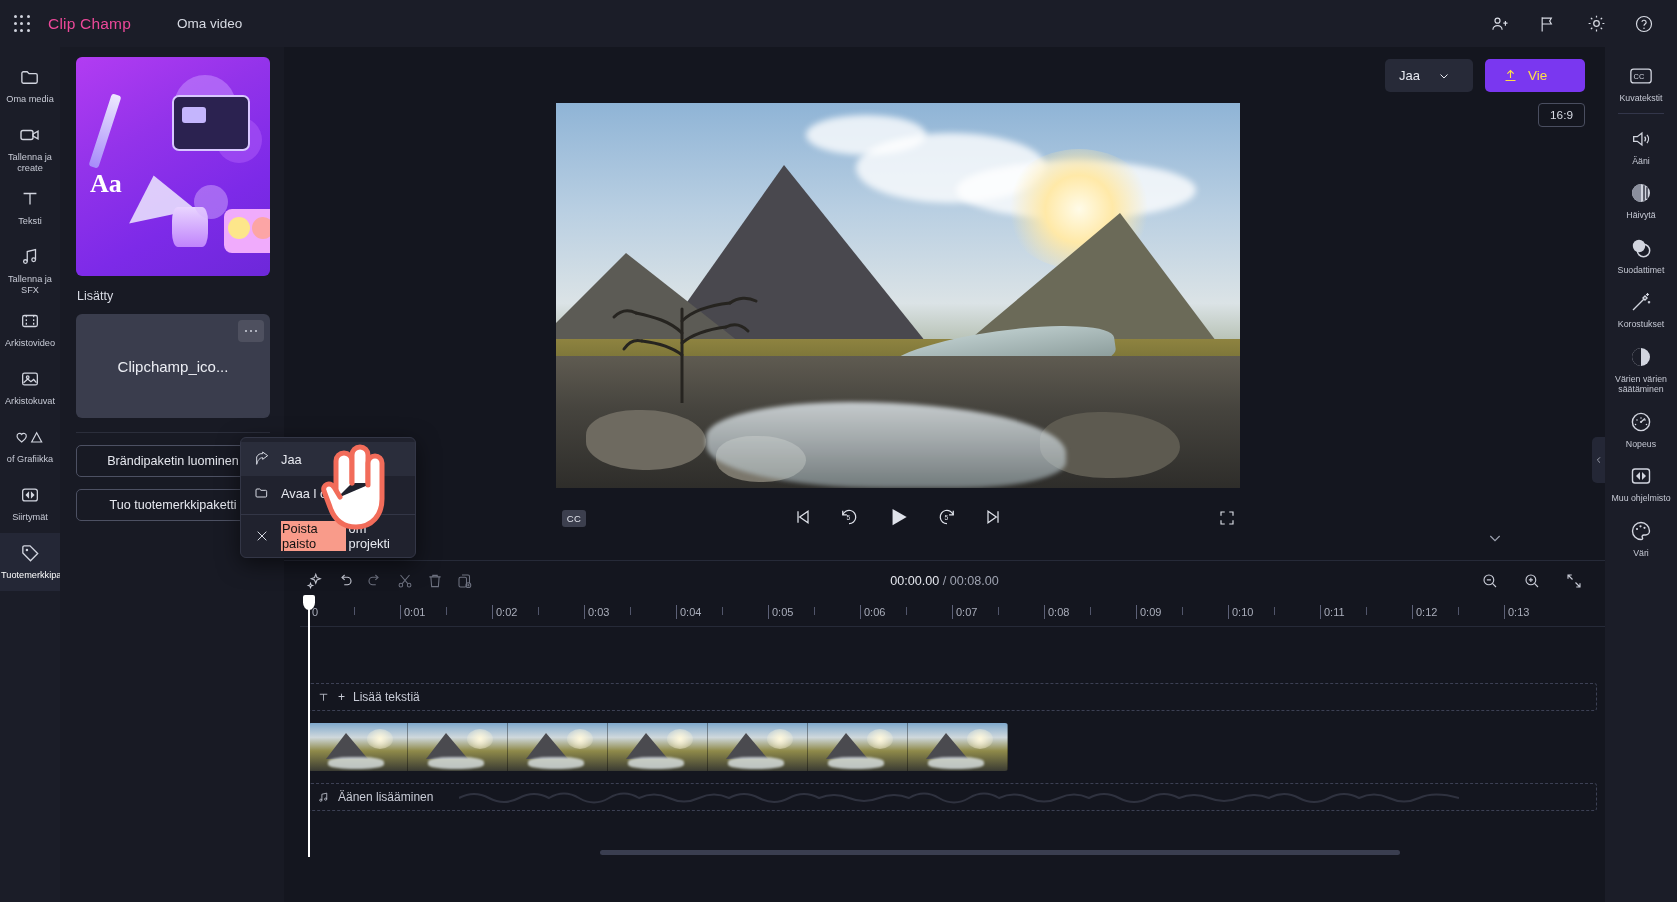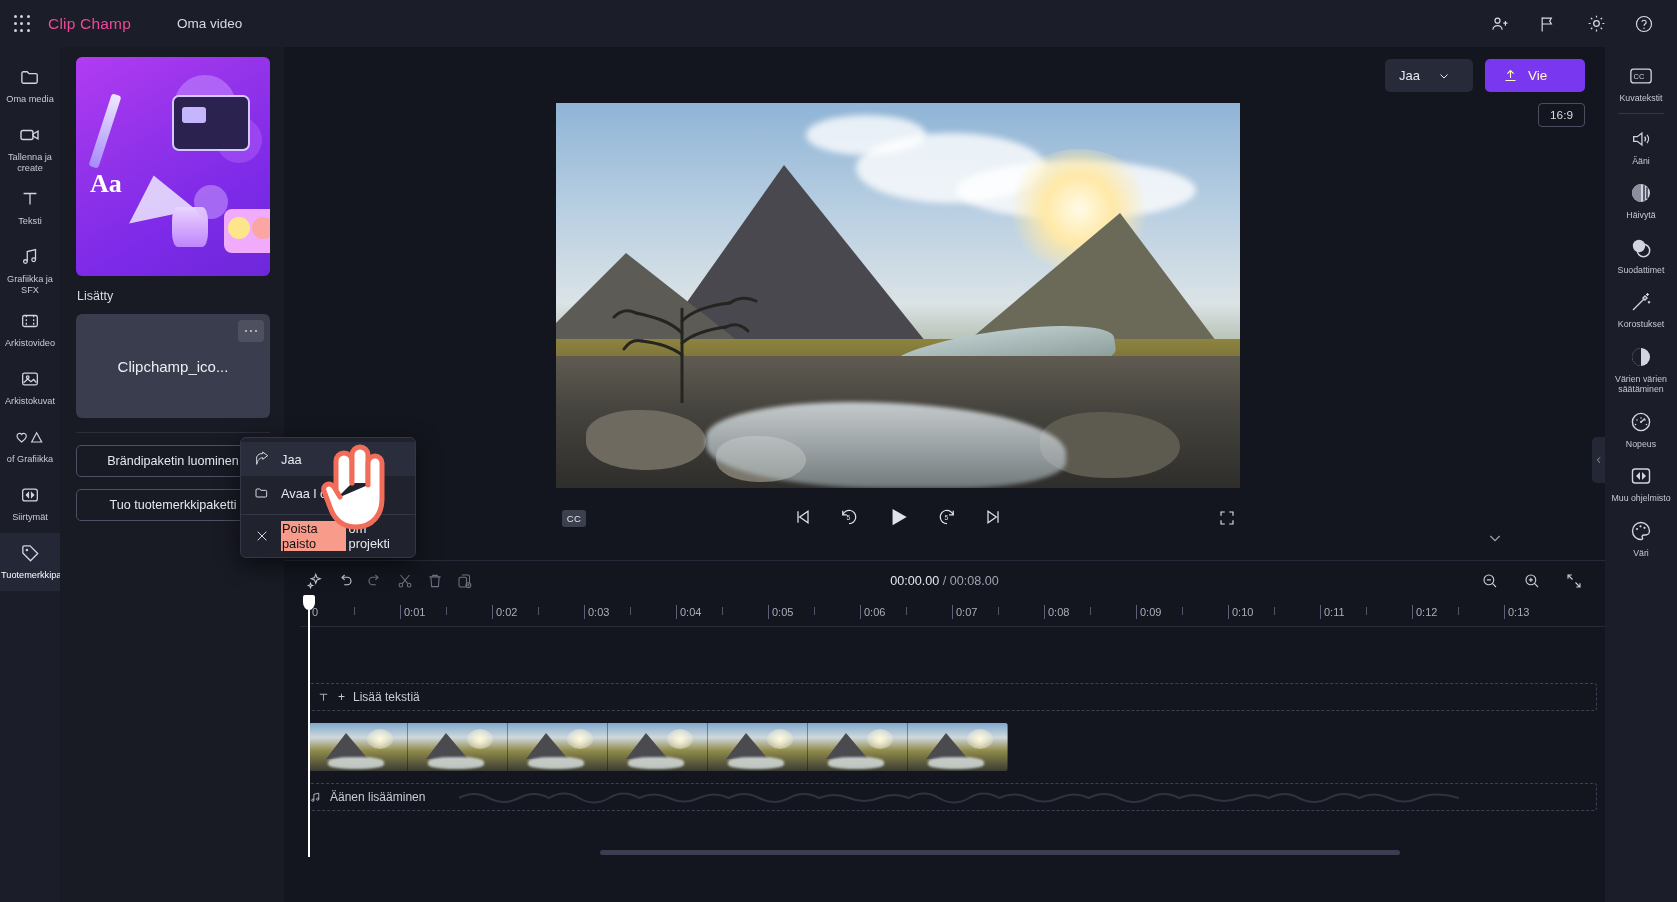--- a/index.html
+++ b/index.html
@@ -153,21 +153,21 @@
     background: #14161f;
   }
   .topactions { position: absolute; right: 20px; top: 12px; display: flex; align-items: center; gap: 12px; }
   .share-btn {
     height: 33px; min-width: 88px; padding: 0 10px 0 14px; border-radius: 5px;
     background: #272a38; color: #e8eaf1; font-size: 13px;
     display: flex; align-items: center; gap: 18px; cursor: pointer;
   }
   .export-btn {
     height: 33px; min-width: 100px; padding: 0 18px; border-radius: 5px;
-    background: #7a37f0; color: #fef9c3; font-size: 13.5px;
+    background: #7a37f0; color: #fde047; font-size: 13.5px;
     display: flex; align-items: center; gap: 10px; cursor: pointer;
   }
   .ratio-chip {
     position: absolute; right: 20px; top: 56px;
     padding: 4px 11px; border: 1px solid #4a4e60; border-radius: 4px;
     font-size: 11.8px; color: #d8dbe4; cursor: pointer;
   }
   .video-frame {
     position: absolute; left: 272px; top: 56px; width: 684px; height: 385px;
     overflow: hidden; background: #0d1117;
@@ -272,21 +272,21 @@
             background: linear-gradient(180deg,#7fa8cc 0%,#cfd8dc 30%,#8f8a4a 58%,#3a3b33 100%); border-right:1px solid rgba(0,0,0,.35);}
   .vthumb .m { position:absolute; left: 18px; top: 10px; width:0;height:0;
                border-left: 20px solid transparent; border-right: 22px solid transparent; border-bottom: 26px solid #4a4a4f; }
   .vthumb .s { position:absolute; right: 14px; top: 6px; width: 26px; height: 20px; border-radius:50%;
                background: radial-gradient(circle,#fff8dc,rgba(255,235,170,0)); }
   .vthumb .w { position:absolute; left: 20px; bottom: 2px; width: 56px; height: 12px;
                background: rgba(230,238,240,.75); border-radius: 40%; filter: blur(1px); }
   .audio-track {
     position:absolute; left: 8px; top: 156px; right: 8px; height: 28px;
     border: 1px dashed #3c4054; border-radius: 3px;
-    display:flex; align-items:center; gap: 8px; 
+    display:flex; align-items:center; gap: 8px; padding-left: 8px;
     color:#c8cbd6; font-size: 12px; cursor:pointer;
   }
   .wave { position:absolute; left: 150px; right: 10px; top: 4px; height: 20px; opacity:.5; }
   .bottom-scroll {
     position:absolute; left: 300px; bottom: 2px; width: 800px; height: 5px;
     background:#3a3e50; border-radius: 3px;
   }
   svg { display:block; }
 </style>
 </head>
@@ -368,21 +368,21 @@
     </div>
 
     <div class="rail-item">
       <span class="ri-ico">
         <svg width="22" height="22" viewBox="0 0 24 24" fill="none" stroke="currentColor" stroke-width="1.4">
           <path d="M9 17V6l9-2v11"></path>
             <circle cx="7" cy="17" r="2"></circle>
             <circle cx="16" cy="15" r="2"></circle>
         </svg>
       </span>
-      <span class="ri-lbl">Grafiikka ja SFX</span>
+      <span class="ri-lbl">Tallenna ja SFX</span>
     </div>
 
     <div class="rail-item">
       <span class="ri-ico">
         <svg width="22" height="22" viewBox="0 0 24 24" fill="none" stroke="currentColor" stroke-width="1.4">
           <rect x="4" y="6" width="16" height="12" rx="2"></rect>
             <path d="M8 6v12M16 6v12" stroke-dasharray="2 2"></path>
         </svg>
       </span>
       <span class="ri-lbl">Arkistovideo</span>

